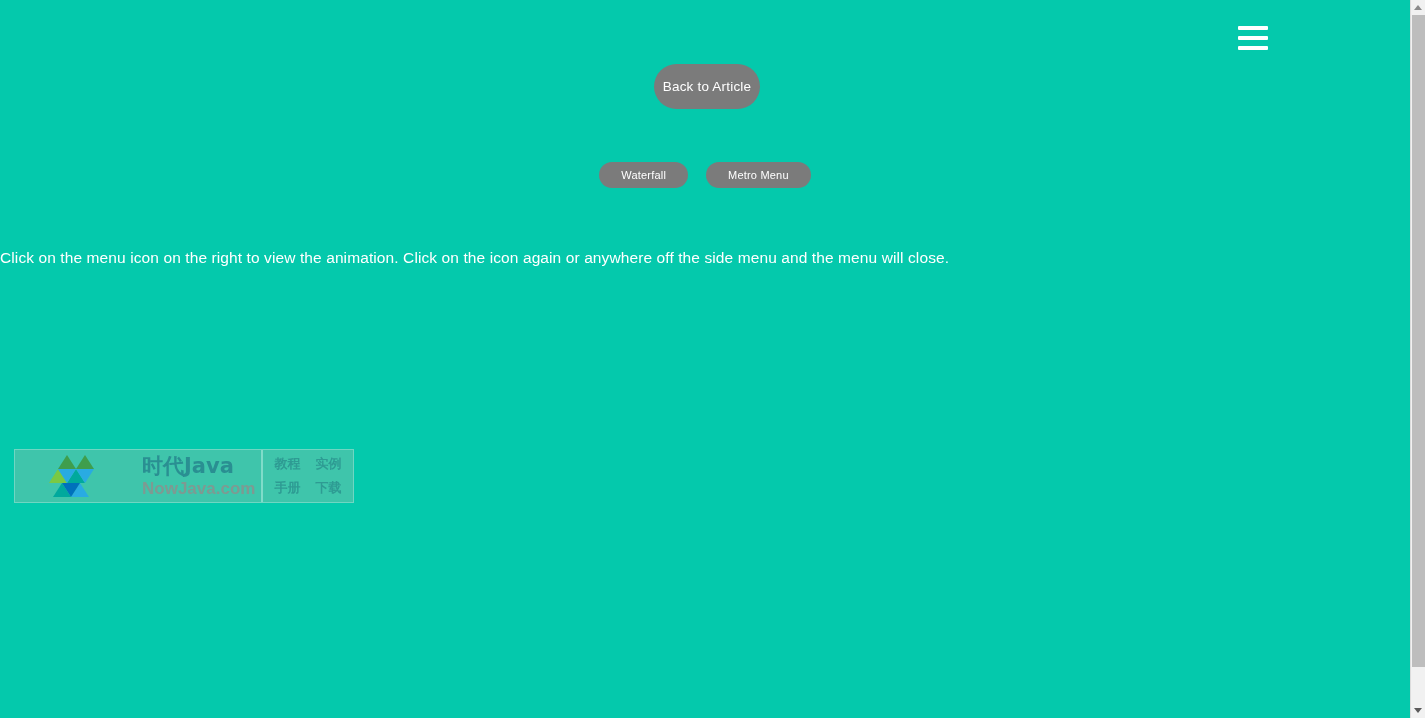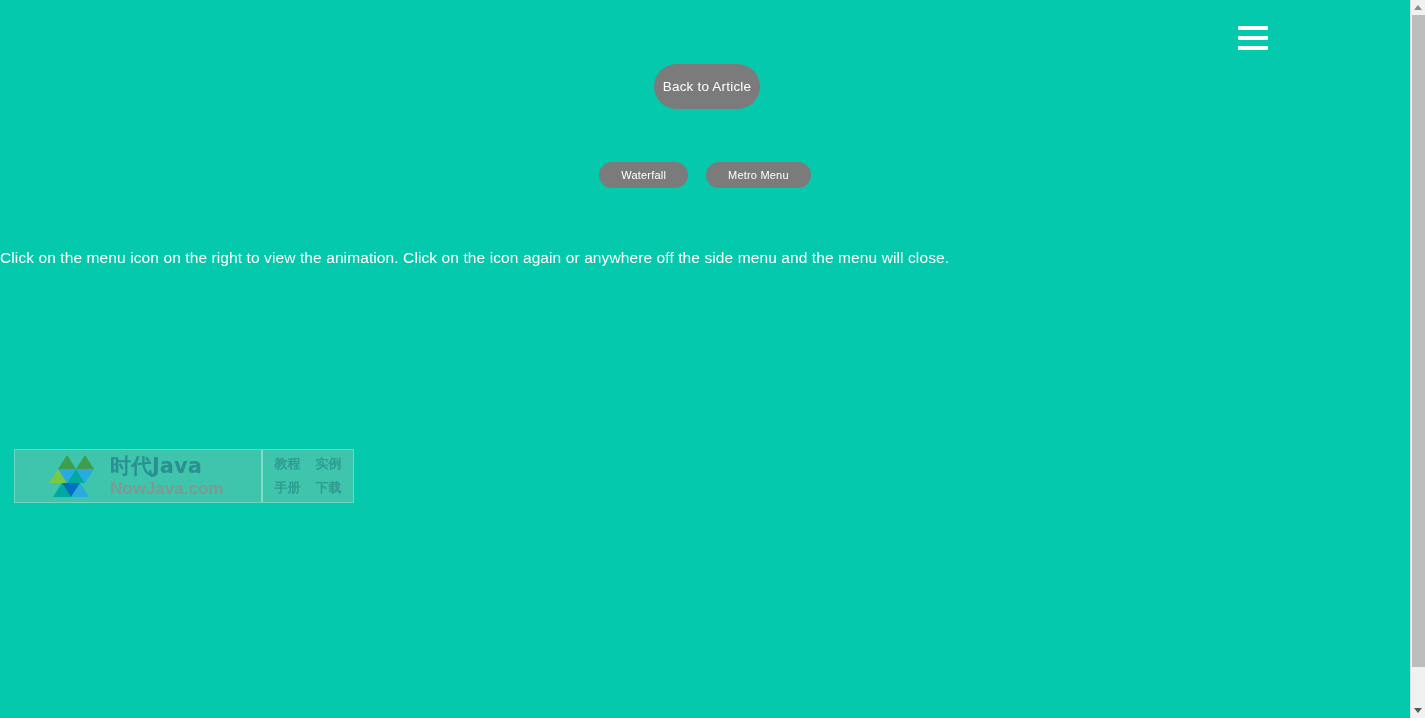--- a/index.html
+++ b/index.html
@@ -146,21 +146,21 @@
     overflow: hidden;
   }
   .wm-left {
     flex: 1 1 auto;
     display: flex;
     align-items: center;
     padding-left: 30px;
     gap: 9px;
   }
   .wm-logo { width: 56px; height: 42px; flex: 0 0 auto; }
-  .wm-text { display: flex; flex-direction: column; justify-content: center; line-height: 1; }
+  .wm-text { display: flex; flex-direction: column; justify-content: center; line-height: 1; margin-left: 32px; }
   .wm-cn {
     font-size: 21px;
     font-weight: bold;
     color: #2a8f92;
     letter-spacing: 0px;
     font-family: "DejaVu Sans", sans-serif;
   }
   .wm-en {
     font-size: 17px;
     font-weight: bold;

